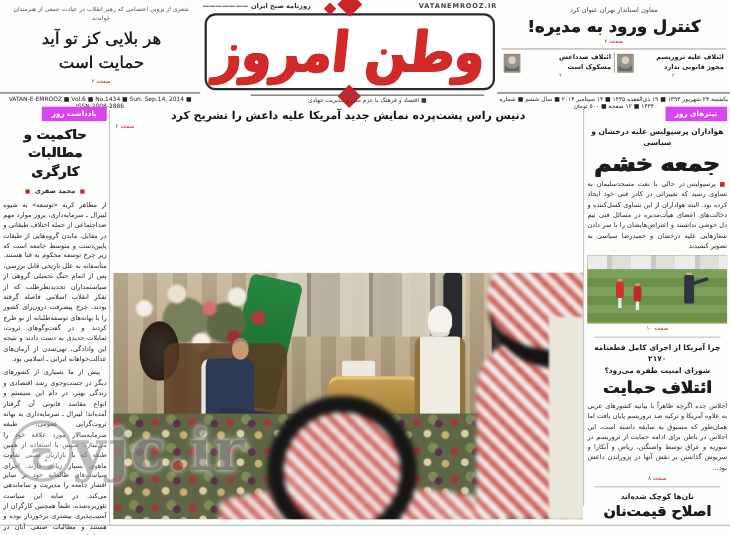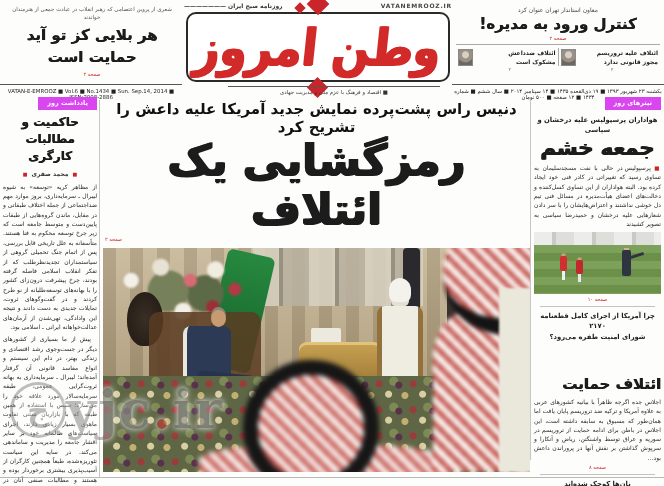--- a/index.html
+++ b/index.html
@@ -10,21 +10,21 @@
     font-family: "DejaVu Sans", sans-serif;
     color: #1c1c1c;
     direction: rtl;
     overflow: hidden;
   }
   .abs { position: absolute; }
 
   
   .hdr-left { left:4px; top:6px; width:176px; text-align:center; }
   .hdr-left .kicker { font-size:5.5px; color:#555; line-height:1.4; }
-  .hdr-left .poem { font-size:15px; font-weight:700; line-height:1.45; margin-top:4px;
+  .hdr-left .poem { font-size:15px; font-weight:400; line-height:1.45; margin-top:4px;
     text-shadow:.4px 0 currentColor; }
   .pageref { color:#c9252b; font-size:5px; margin-top:2px; }
 
   .logo-toprow { left:184px; top:2px; width:268px; display:flex; justify-content:space-between;
     font-size:6px; color:#333; align-items:center; }
   .logo-site { direction:ltr; letter-spacing:.8px; font-weight:700; color:#444; }
   .logo-tagline { font-weight:700; }
   .logo-tagline::after { content:" ———————"; color:#333; letter-spacing:-1px; }
   .logo-box { left:186px; top:12px; width:264px; height:70px; border:2px solid #2a2a2a;
     border-radius:10px; background:#fff; display:flex; align-items:center; justify-content:center;
@@ -53,21 +53,21 @@
   .strip-right { right:0; top:84px; width:212px; border-top:1px solid #555; font-size:5.4px;
     text-align:center; padding-top:2.5px; color:#222; }
 
   
   .vline1 { left:99px; top:100px; height:377px; width:1px; background:#c6c6c4; }
   .vline2 { left:530px; top:100px; height:360px; width:1px; background:#c6c6c4; }
   .bottom-line { left:0; top:477px; width:664px; height:1px; background:#b9b9b7; }
 
   
   .lead { left:103px; top:100px; width:427px; text-align:center; }
-  .lead .kicker { font-size:15px; font-weight:900; color:#111; }
+  .lead .kicker { font-size:10px; font-weight:900; color:#111; }
   .lead .head { font-size:43px; font-weight:900; line-height:1.15; letter-spacing:-1px;
     text-shadow:1px 0 currentColor, -1px 0 currentColor, 0 .5px currentColor; }
   .lead .sub { font-size:8px; color:#222; line-height:1.6; margin-top:4px; }
   .lead .sub .l1::before { content:"■ "; color:#c9252b; font-size:7px; }
   .lead .ref { text-align:left; font-size:5px; color:#c9252b; margin-top:1px; padding-left:2px; }
 
   
   .main-photo { left:103px; top:248px; width:427px; height:224px; overflow:hidden; background:#b4a popup488; }
   .main-photo, .main-photo * { position:absolute; }
   .ph-backdrop { inset:0;
@@ -134,22 +134,22 @@
   .ph-right-shoulder { left:330px; top:64px; width:110px; height:160px; border-radius:30% 0 0 0; filter:blur(2px); }
   .ph-right-robe { left:396px; top:40px; width:34px; height:184px; background:#eae7db; filter:blur(1px); }
 
   
   .right-col { right:3px; top:97px; width:127px; }
   .tab { background:#d946ef; color:#fff; font-size:6.5px; font-weight:700; padding:2px 9px 2.5px;
     width:fit-content; }
   .rc-kicker { font-size:6.8px; font-weight:900; text-align:center; margin-top:5px; line-height:1.5; }
   .rc-head-xl { font-size:21px; font-weight:900; text-align:center; letter-spacing:-1px;
     text-shadow:.7px 0 currentColor, -.7px 0 currentColor; margin-top:1px; }
-  .rc-head-lg { font-size:15px; font-weight:900; line-height:1.35;
-    text-shadow:.6px 0 currentColor;margin-top:32px; }
+  .rc-head-lg { font-size:15px; font-weight:900; text-align:center; line-height:1.35;
+    text-shadow:.6px 0 currentColor; }
   .rc-head-md { font-size:13px; font-weight:900; text-align:center; line-height:1.4;
     text-shadow:.5px 0 currentColor; }
   .rc-body { font-size:6px; line-height:1.55; text-align:justify; color:#2a2a2a; margin-top:3px; }
   .rc-body.bullet::before { content:"■ "; color:#c9252b; font-size:5.5px; }
   .rc-ref { text-align:center; font-size:5px; color:#c9252b; margin-top:2px; }
   .rc-div { border-top:1px solid #c2c2c0; margin:4px 6px; }
 
   .football { width:127px; height:62px; margin-top:4px; position:relative; overflow:hidden; background:#6f9450; }
   .football * { position:absolute; }
   .fb-board { left:0; top:0; width:127px; height:13px;
@@ -231,21 +231,20 @@
 <div class="abs strip-left">VATAN-E-EMROOZ ■ Vol.6 ■ No.1434 ■ Sun. Sep.14, 2014 ■ ISSN:2008-2886</div>
 <div class="abs strip-center">■ اقتصاد و فرهنگ با عزم ملی و مدیریت جهادی</div>
 <div class="abs strip-right">یکشنبه ۲۳ شهریور ۱۳۹۳ ■ ۱۹ ذی‌القعده ۱۴۳۵ ■ ۱۴ سپتامبر ۲۰۱۴ ■ سال ششم ■ شماره ۱۴۳۴ ■ ۱۲ صفحه ■ ۵۰۰ تومان</div>
 
 <div class="abs vline1"></div>
 <div class="abs vline2"></div>
 <div class="abs bottom-line"></div>
 
 <div class="abs lead">
   <div class="kicker">دنیس راس پشت‌پرده نمایش جدید آمریکا علیه داعش را تشریح کرد</div>
-  <div class="head">رمزگشایی یک ائتلاف</div>
   <div class="ref">صفحه ۲</div>
 </div>
 
 <div class="abs main-photo">
   <div class="ph-backdrop"></div>
   <div class="ph-frames"></div>
   <div class="ph-flag"></div>
   <div class="ph-flowers"></div>
   <div class="ph-vase"></div>
   <div class="ph-tissue"></div>

